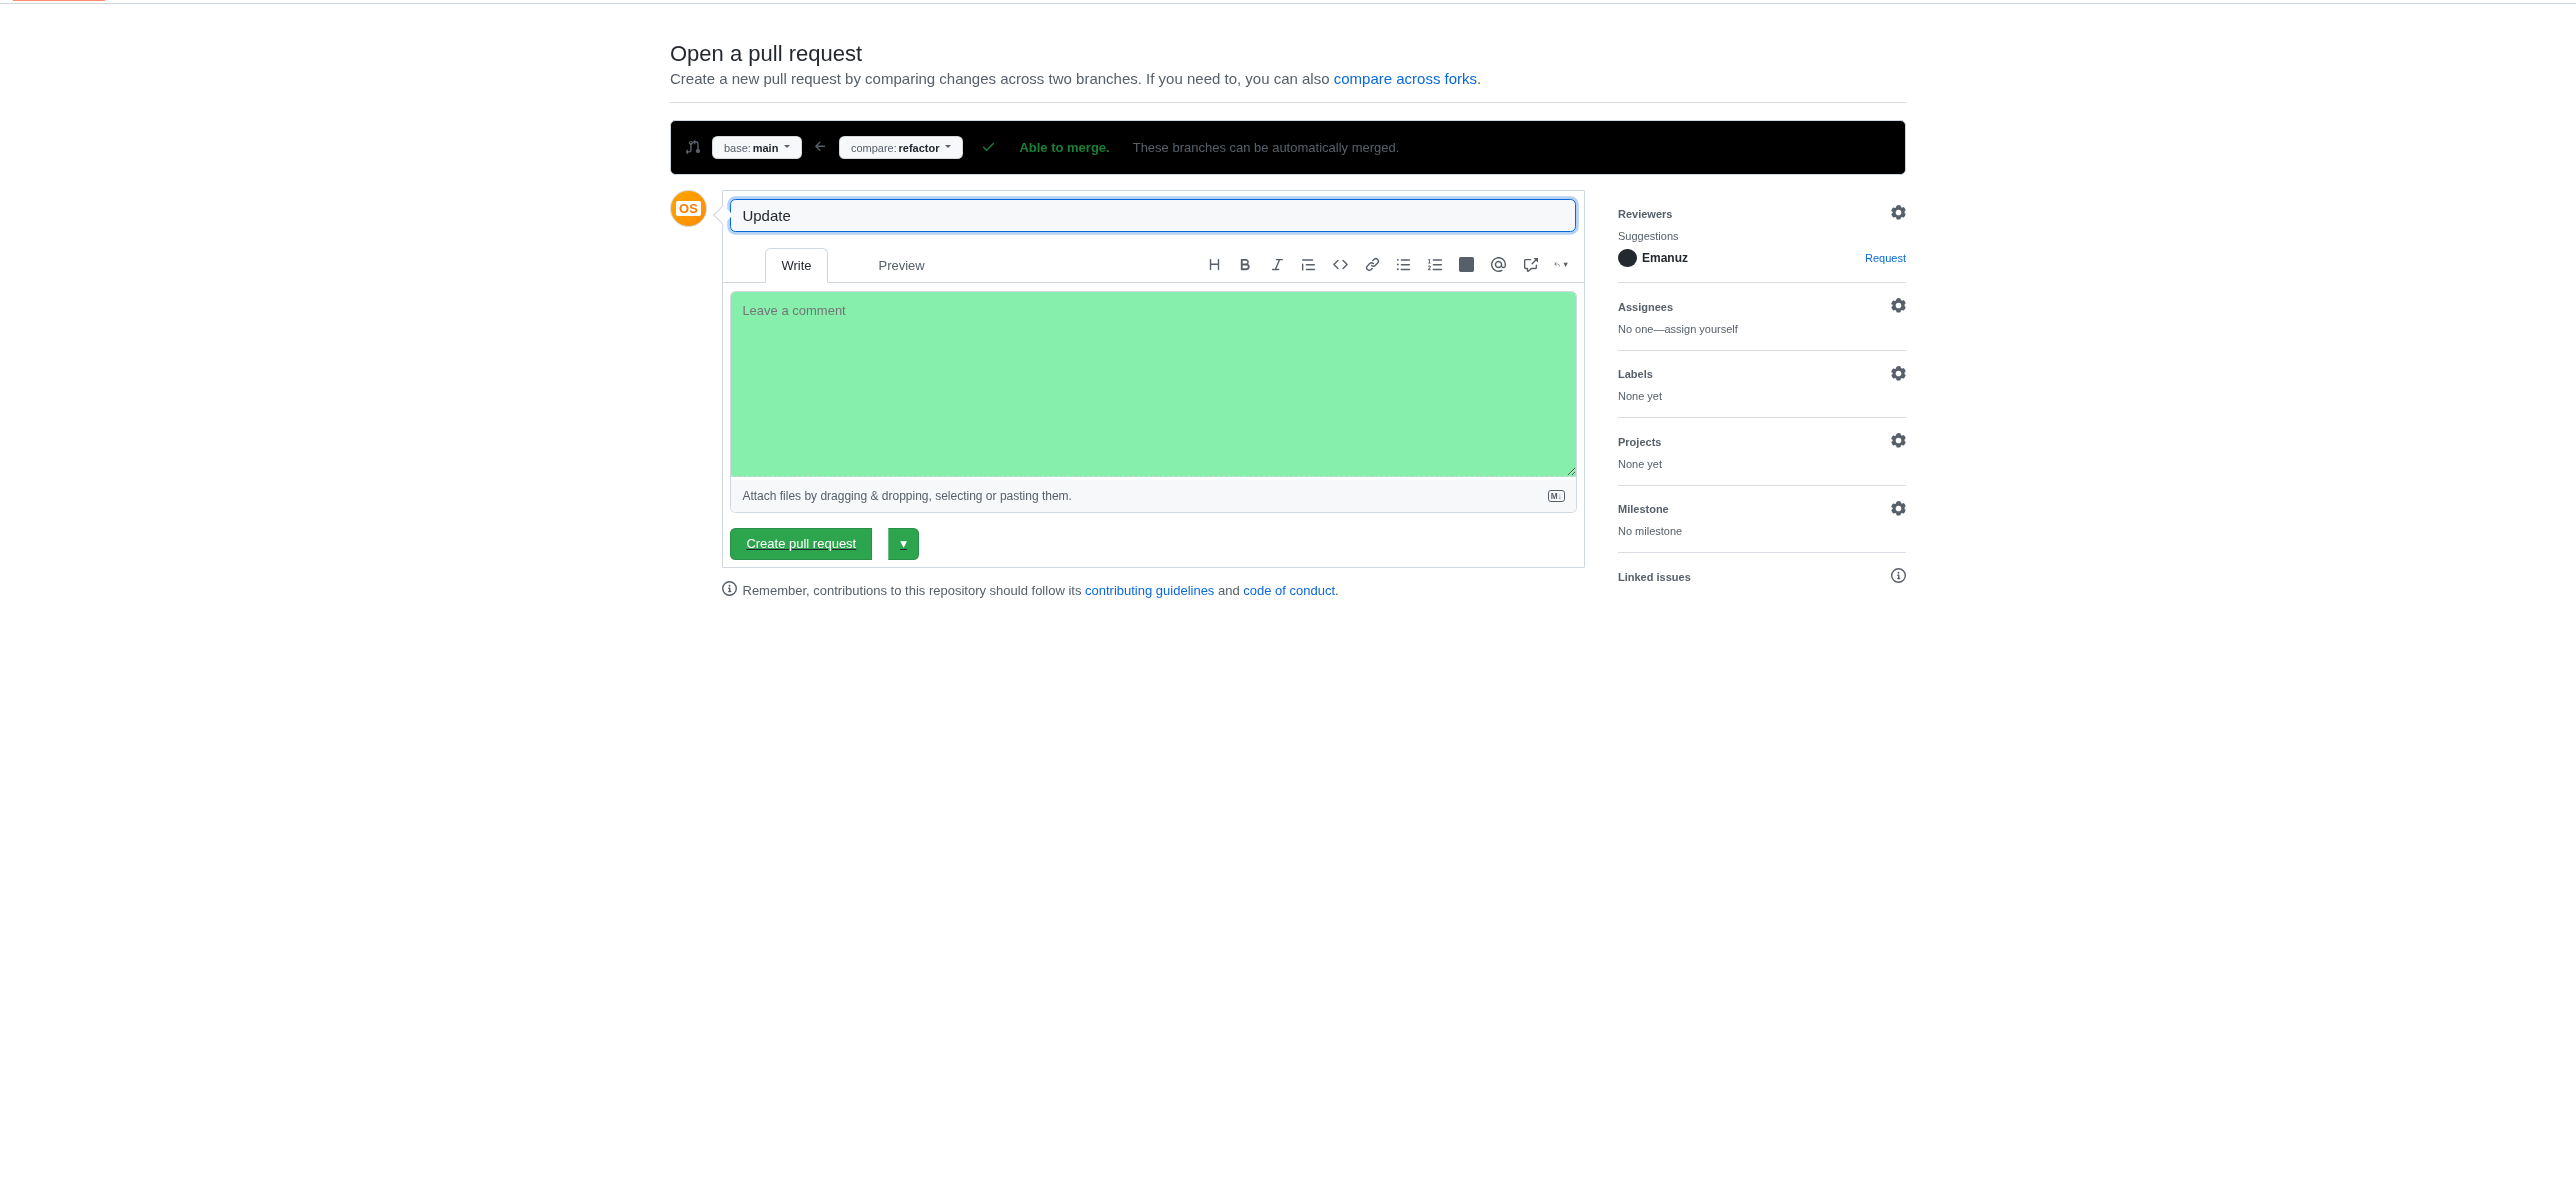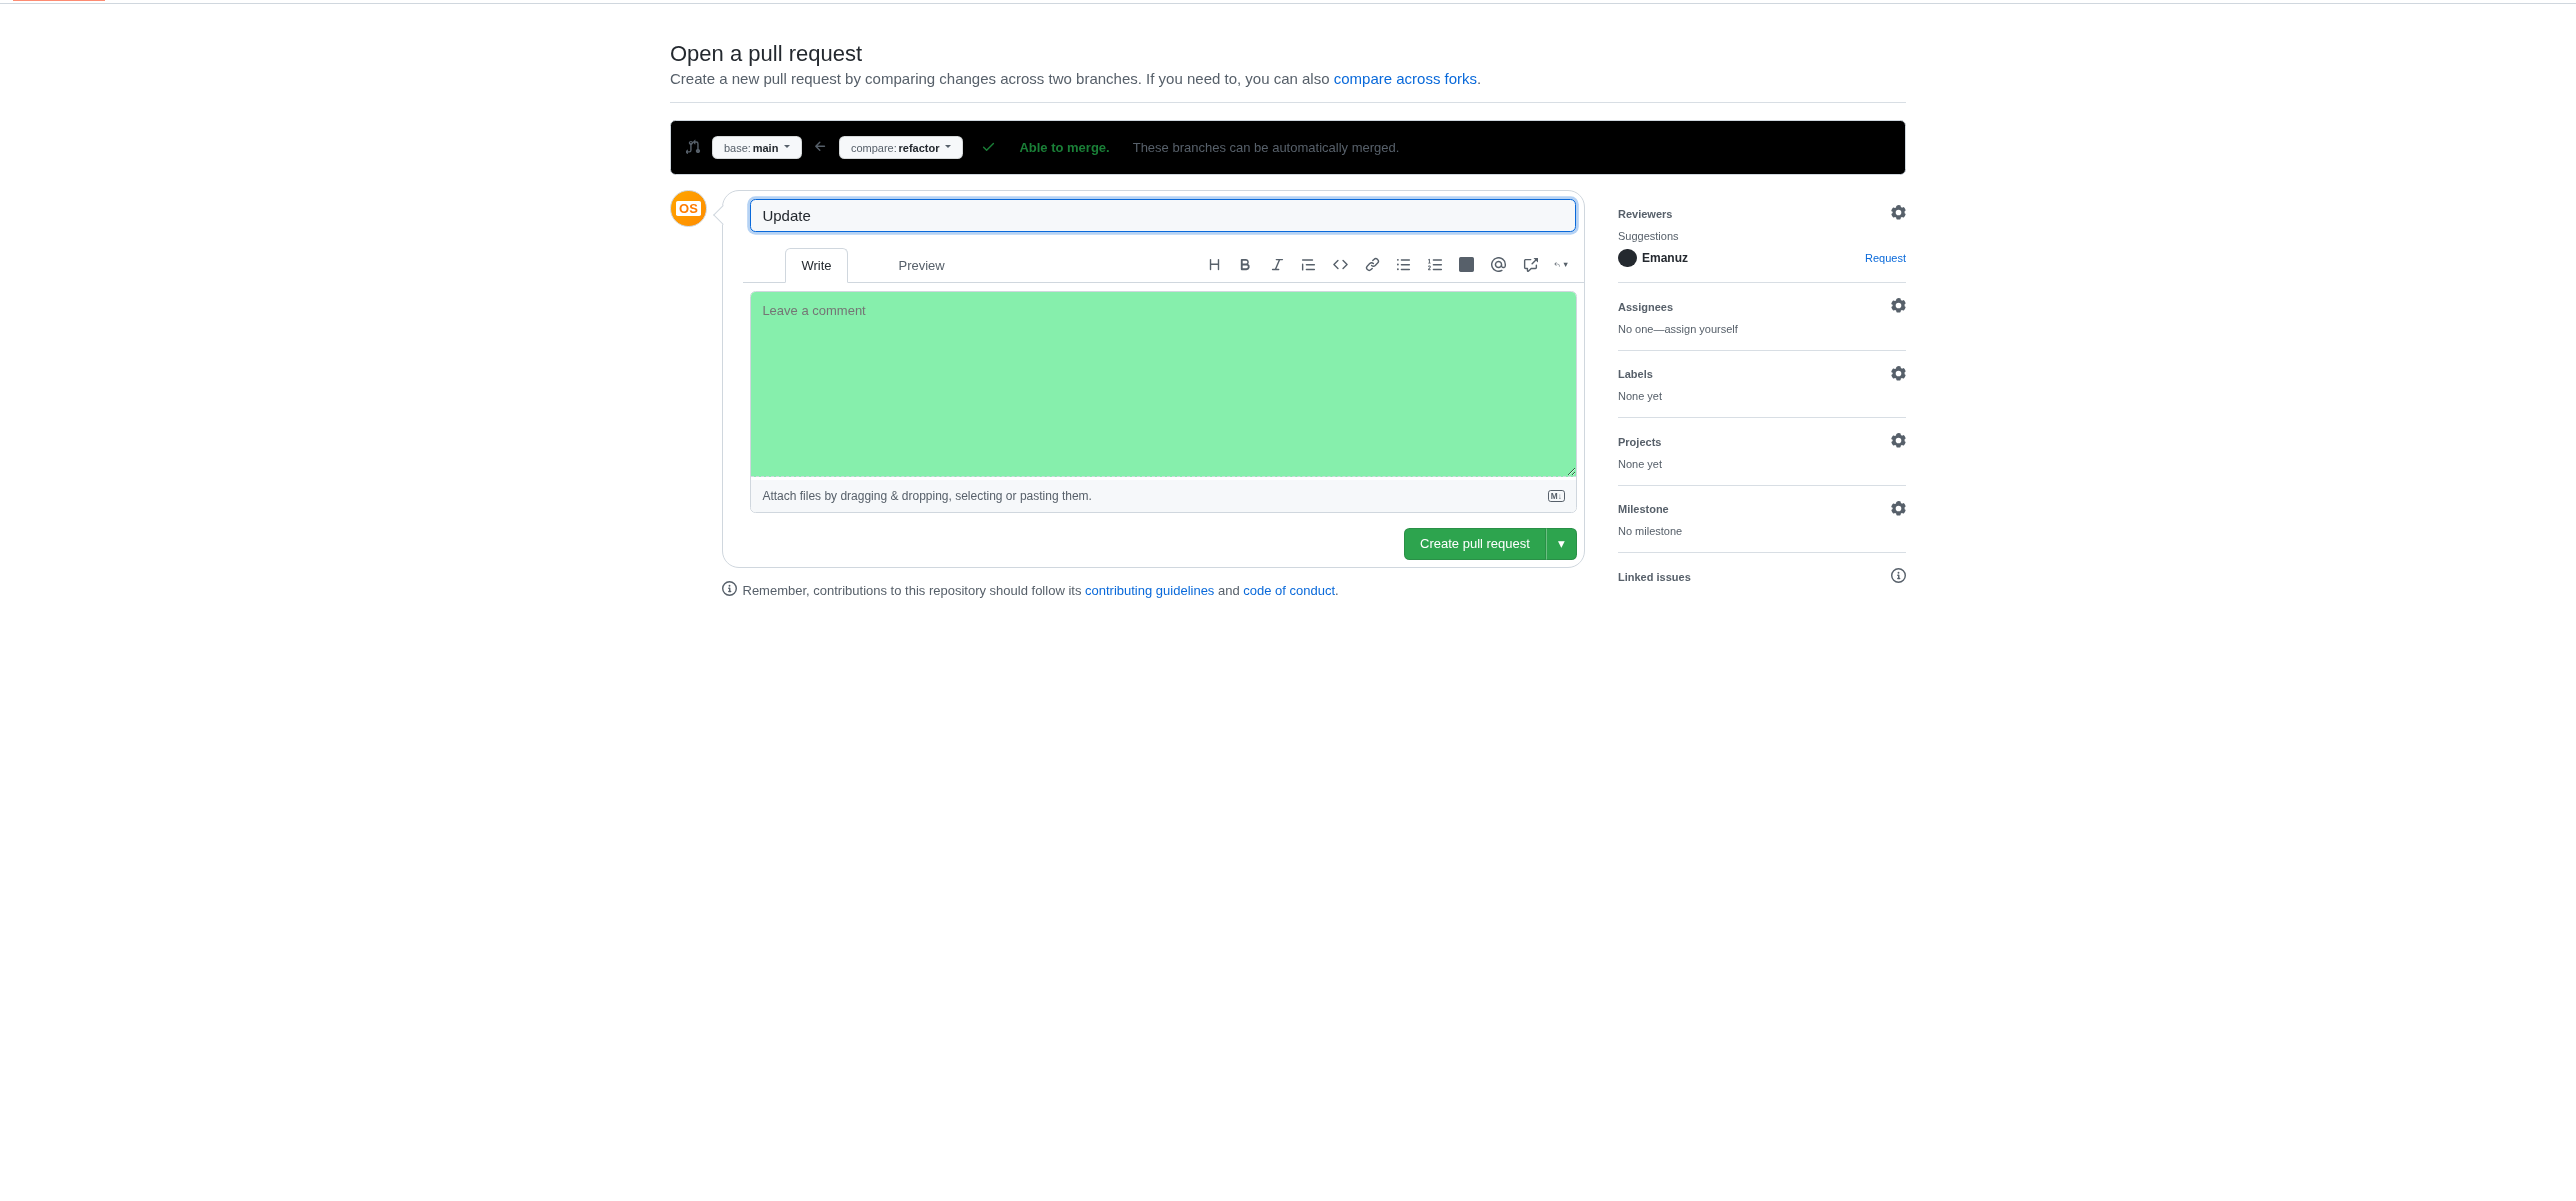--- a/index.html
+++ b/index.html
@@ -99,23 +99,22 @@
       font-weight: 700;
       font-size: 12px;
       flex-shrink: 0;
       position: relative;
       overflow: hidden;
     }
     .avatar-inner { background:#fff; color:#ff7b00; padding:0 2.8px; font-size:13px; border-radius:1.8px; }
     .comment-box {
       flex: 1;
       border: 0.9px solid #d0d7de;
-      border-radius: 17px;
+      border-radius: 1px;
       position: relative;
-      padding-left: 20px;
     }
     .comment-box::before {
       content: "";
       position: absolute;
       top: 16.6px;
       left: -7.4px;
       width: 13px;
       height: 13px;
       background: #fff;
       border-left: 0.9px solid #d0d7de;
@@ -205,23 +204,23 @@
     .md-badge {
       border: 0.9px solid #57606a;
       border-radius: 2.8px;
       font-size: 8.3px;
       font-weight: 700;
       padding: 0 1.8px;
       color: #57606a;
     }
     .actions-row {
       display: flex;
-      justify-content: flex-end;
       padding: 7.4px;
-      gap: 0;
+      gap: 16px;
+      text-decoration: underline;
     }
     .btn-primary {
       background: #2da44e;
       color: #fff;
       border: 0.9px solid rgba(27,31,36,0.15);
       padding: 7.4px 15px;
       font-size: 13px;
       font-weight: 500;
       border-radius: 5.5px 0 0 5.5px;
       cursor: pointer;

